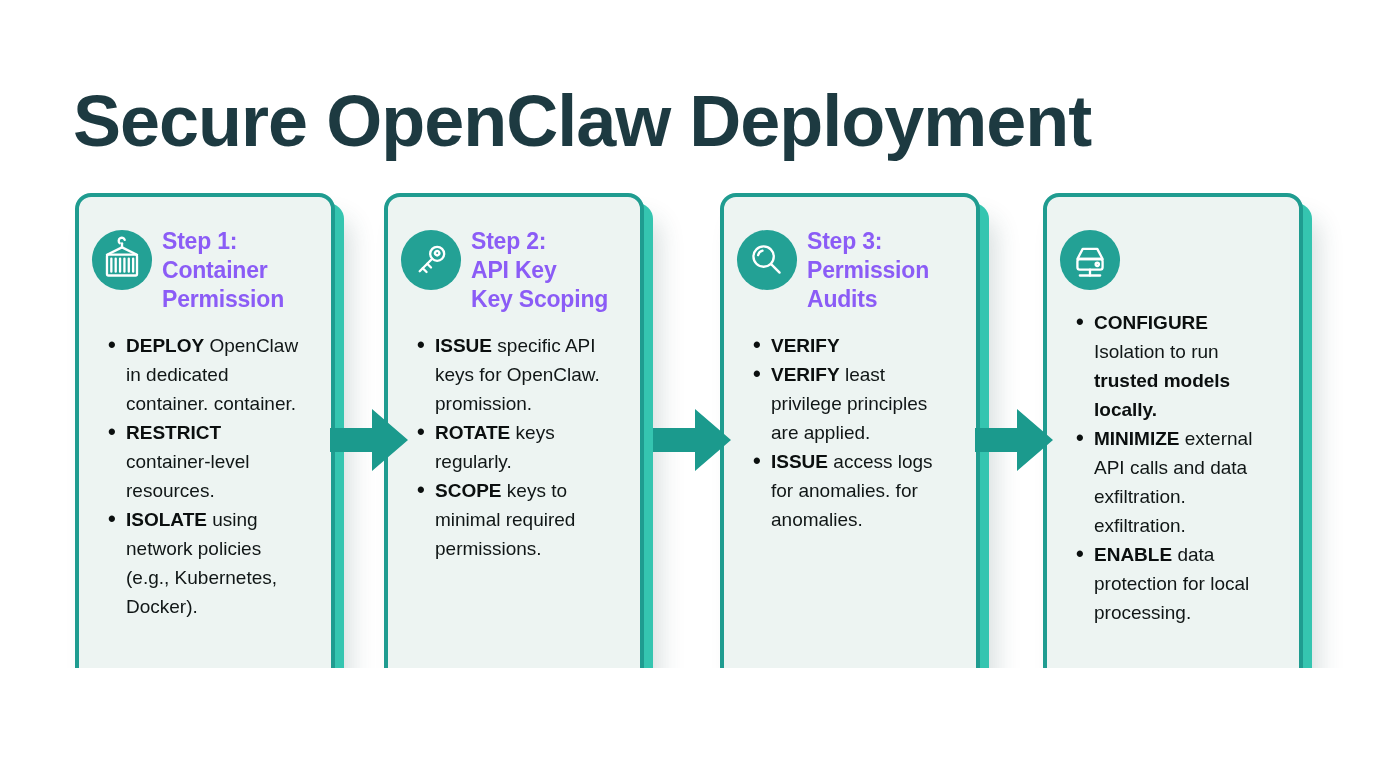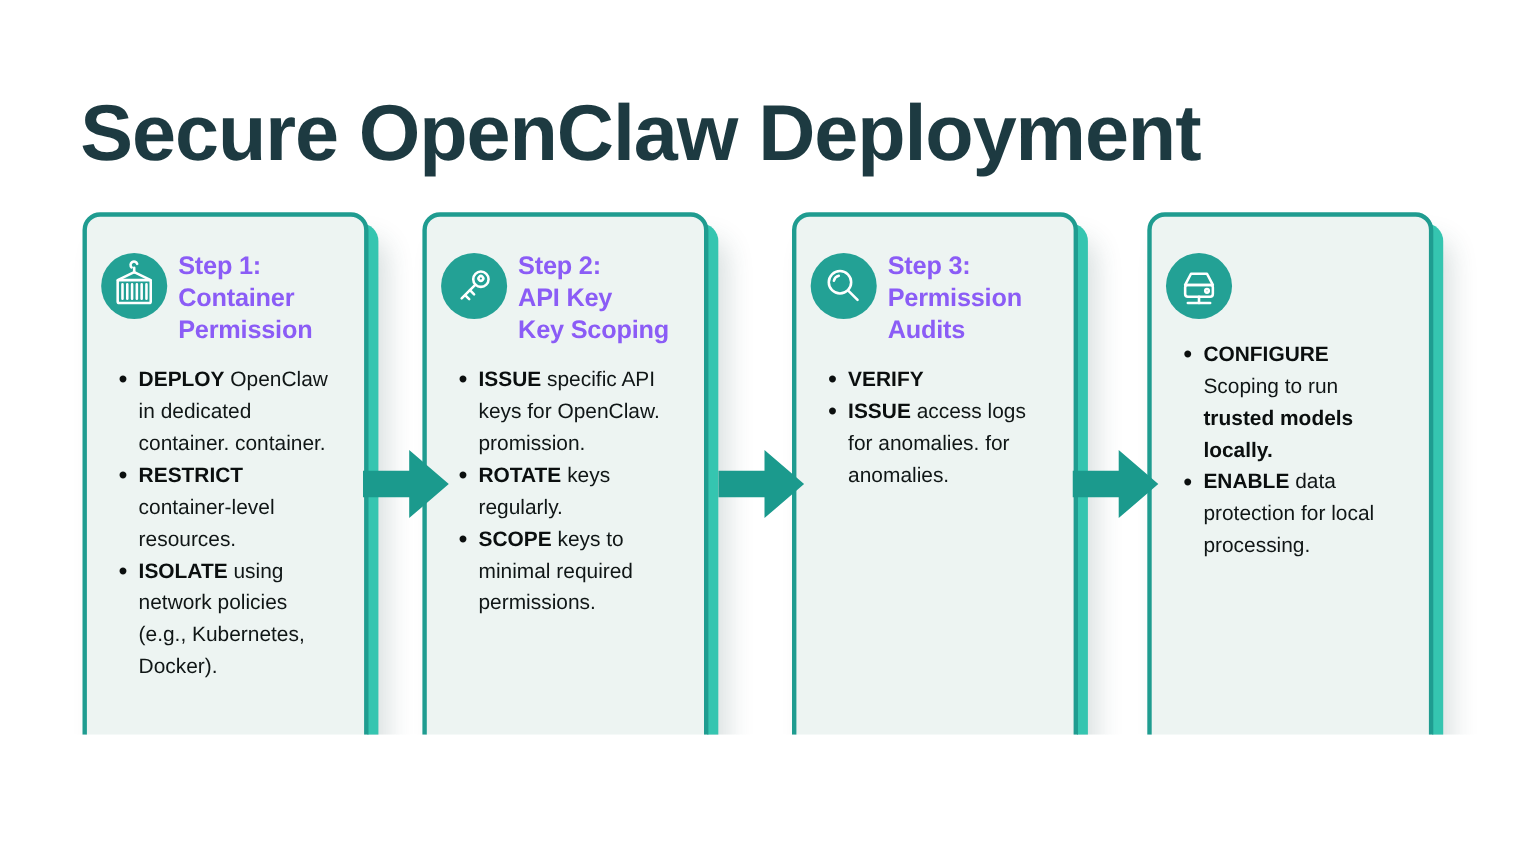--- a/index.html
+++ b/index.html
@@ -122,41 +122,43 @@
         </svg>
       </span>
       <h2 class="card-title">
         <span>Step 3:</span>
         <span>Permission</span>
         <span>Audits</span>
       </h2>
     </div>
     <ul class="bullets">
       <li><b>VERIFY</b><span></span></li>
+      <li><b>VERIFY</b><span> least privilege principles are applied.</span></li>
       <li><b>ISSUE</b><span> access logs for anomalies. for anomalies.</span></li>
     </ul>
   </section>
 
   <section class="card" style="left:1043px">
     <div class="card-header">
       <span class="icon-circle">
         <svg viewBox="0 0 64 64">
           <circle cx="32" cy="32" r="31" fill="#23a195"></circle>
           <g fill="none" stroke="#ffffff" stroke-width="2.4" stroke-linecap="round" stroke-linejoin="round">
             <path d="M24.5 20.5 h15 l5.5 10.5 h-26 z"></path>
             <rect x="19" y="31" width="26" height="11" rx="2.5"></rect>
             <circle cx="39.5" cy="36.5" r="1.7"></circle>
             <path d="M32 42 v6"></path>
             <path d="M21.5 48 h21"></path>
           </g>
         </svg>
       </span>
     </div>
     <ul class="bullets">
-      <li><b>CONFIGURE</b><span> Scoping to run </span><span class="bold-tail">trusted models locally.</span></li>
+      <li><b>CONFIGURE</b><span> Isolation to run </span><span class="bold-tail">trusted models locally.</span></li>
+      <li><b>MINIMIZE</b><span> external API calls and data exfiltration. exfiltration.</span></li>
       <li><b>ENABLE</b><span> data protection for local processing.</span></li>
     </ul>
   </section>
 
   <svg class="arrow a1" viewBox="0 0 79 66">
     <polygon points="0,21 42,21 42,2 78,33 42,64 42,45 0,45" fill="#1b9a8d"></polygon>
   </svg>
   <svg class="arrow a2" viewBox="0 0 79 66">
     <polygon points="0,21 42,21 42,2 78,33 42,64 42,45 0,45" fill="#1b9a8d"></polygon>
   </svg>

